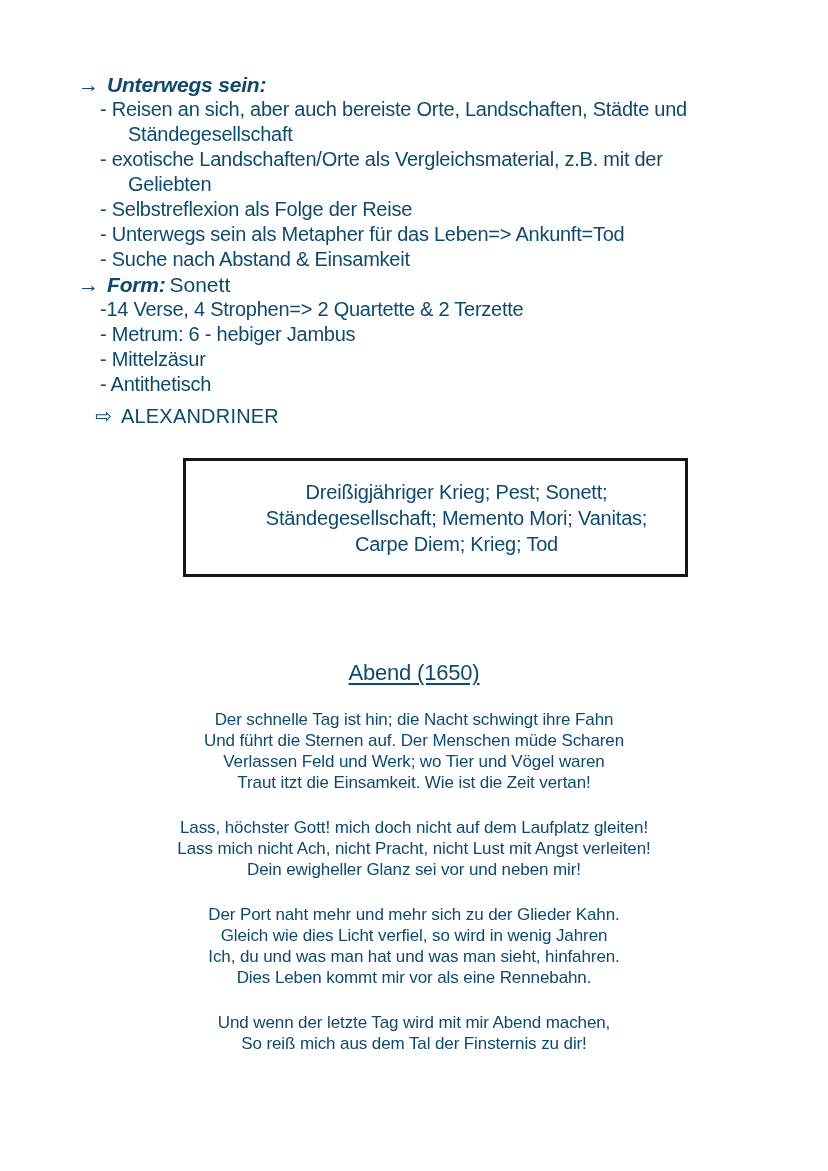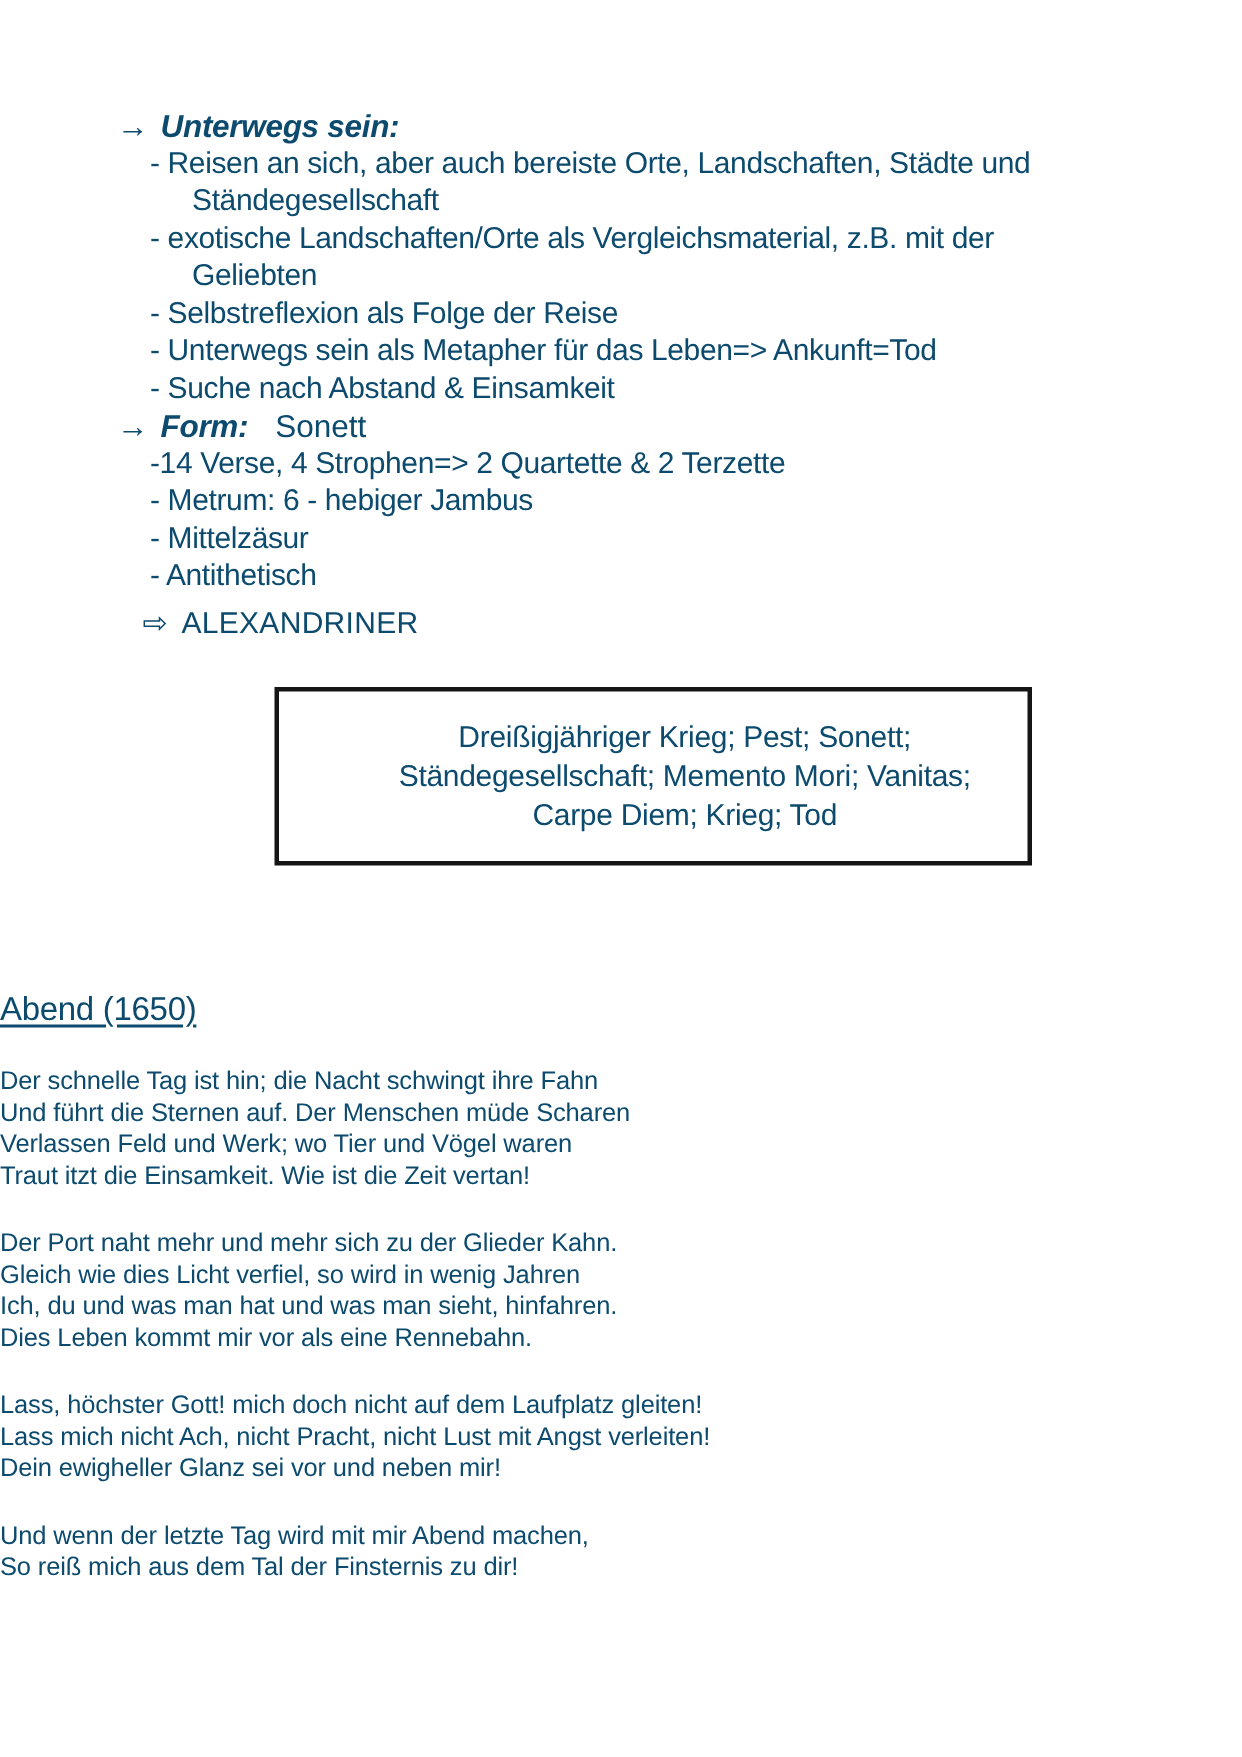--- a/index.html
+++ b/index.html
@@ -9,42 +9,42 @@
     background:#ffffff;
     color:#0c4a6e;
     font-family:"Liberation Sans","DejaVu Sans",sans-serif;
     overflow:hidden;
   }
 
   
   .notes{position:absolute;left:78px;top:72px;}
   .note-heading{font-size:21px;line-height:25px;white-space:nowrap;}
   .note-heading .htitle{font-weight:700;font-style:italic;letter-spacing:-0.2px;}
-  .note-heading .hrest{font-weight:400;font-style:normal;margin-left:18px;}
+  .note-heading .hrest{font-weight:400;font-style:normal;margin-left:4px;}
   .arrow{display:inline-block;margin-right:8px;font-style:normal;font-weight:400;}
   .note-line{font-size:20px;line-height:25px;white-space:nowrap;letter-spacing:-0.25px;}
   .indent-1{padding-left:22px;}
   .indent-2{padding-left:50px;}
   .conclusion{font-size:20px;line-height:26px;margin-top:6px;padding-left:17px;white-space:nowrap;letter-spacing:0.2px;}
   .conclusion .arrow{margin-right:9px;}
 
   
   .keywords-box{
     position:absolute;left:183px;top:458px;
     width:457px;height:95px;
     border:3px solid #151515;
     padding-top:18px;
     text-align:center;
     background:#ffffff;
     padding-left:42px;
   }
   .kw-line{font-size:20px;line-height:26px;white-space:nowrap;letter-spacing:-0.2px;}
 
   
-  .poem{position:absolute;left:0;top:660px;width:828px;text-align:left;}
+  .poem{position:absolute;left:0;top:660px;width:828px;text-align:center;}
   .poem-title-row{line-height:26px;margin-bottom:21px;}
   .poem-title{
     font-size:22px;
     text-decoration:underline;
     text-underline-offset:3px;
     letter-spacing:-0.2px;
   }
   .stanza{margin:0 0 24px 0;}
   .poem-line{font-size:17px;line-height:21px;white-space:nowrap;letter-spacing:-0.1px;}
 </style>
@@ -91,30 +91,30 @@
     </div>
 
     <div class="stanza">
       <div class="poem-line">Der schnelle Tag ist hin; die Nacht schwingt ihre Fahn</div>
       <div class="poem-line">Und führt die Sternen auf. Der Menschen müde Scharen</div>
       <div class="poem-line">Verlassen Feld und Werk; wo Tier und Vögel waren</div>
       <div class="poem-line">Traut itzt die Einsamkeit. Wie ist die Zeit vertan!</div>
     </div>
 
     <div class="stanza">
+      <div class="poem-line">Lass, höchster Gott! mich doch nicht auf dem Laufplatz gleiten!</div>
+      <div class="poem-line">Lass mich nicht Ach, nicht Pracht, nicht Lust mit Angst verleiten!</div>
+      <div class="poem-line">Dein ewigheller Glanz sei vor und neben mir!</div>
+    </div>
+
+    <div class="stanza">
       <div class="poem-line">Der Port naht mehr und mehr sich zu der Glieder Kahn.</div>
       <div class="poem-line">Gleich wie dies Licht verfiel, so wird in wenig Jahren</div>
       <div class="poem-line">Ich, du und was man hat und was man sieht, hinfahren.</div>
       <div class="poem-line">Dies Leben kommt mir vor als eine Rennebahn.</div>
-    </div>
-
-    <div class="stanza">
-      <div class="poem-line">Lass, höchster Gott! mich doch nicht auf dem Laufplatz gleiten!</div>
-      <div class="poem-line">Lass mich nicht Ach, nicht Pracht, nicht Lust mit Angst verleiten!</div>
-      <div class="poem-line">Dein ewigheller Glanz sei vor und neben mir!</div>
     </div>
 
     <div class="stanza">
       <div class="poem-line">Und wenn der letzte Tag wird mit mir Abend machen,</div>
       <div class="poem-line">So reiß mich aus dem Tal der Finsternis zu dir!</div>
     </div>
   </div>
 
 </div>
 

